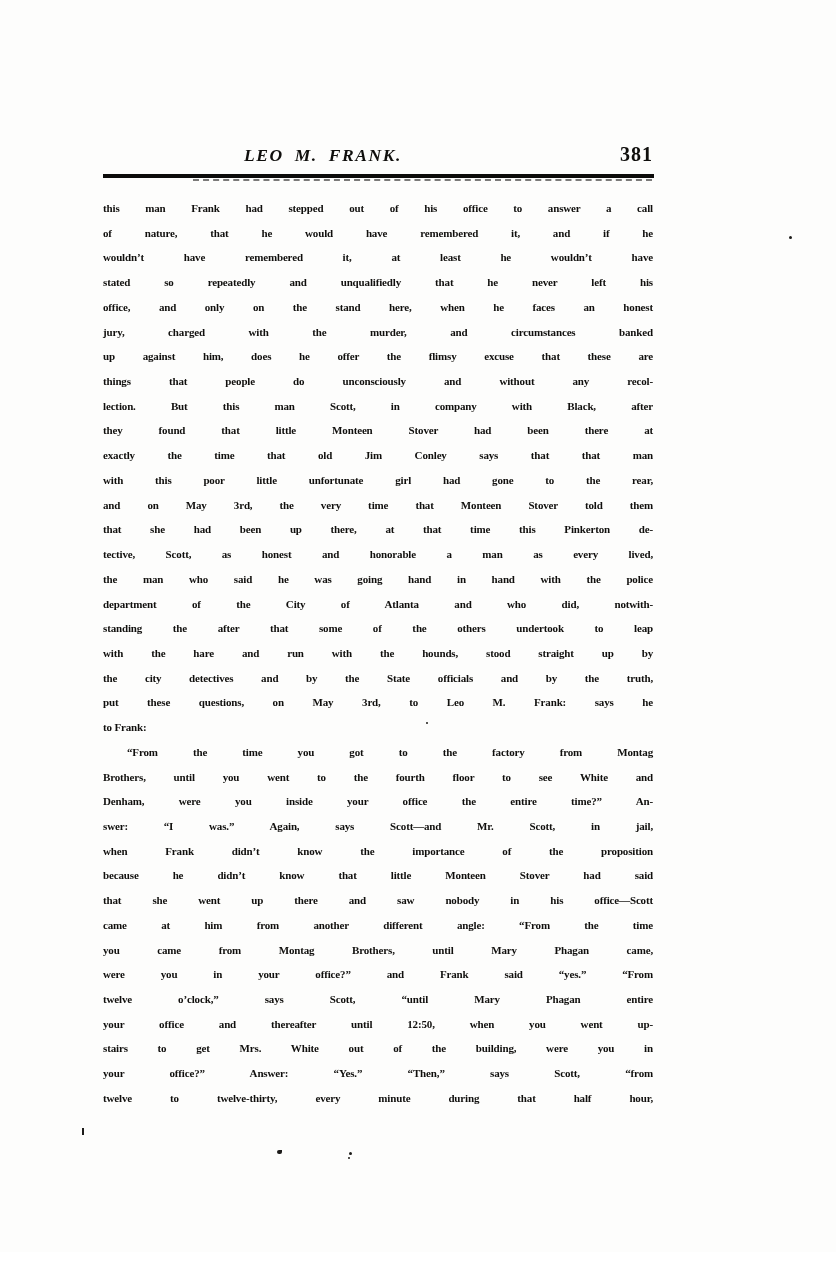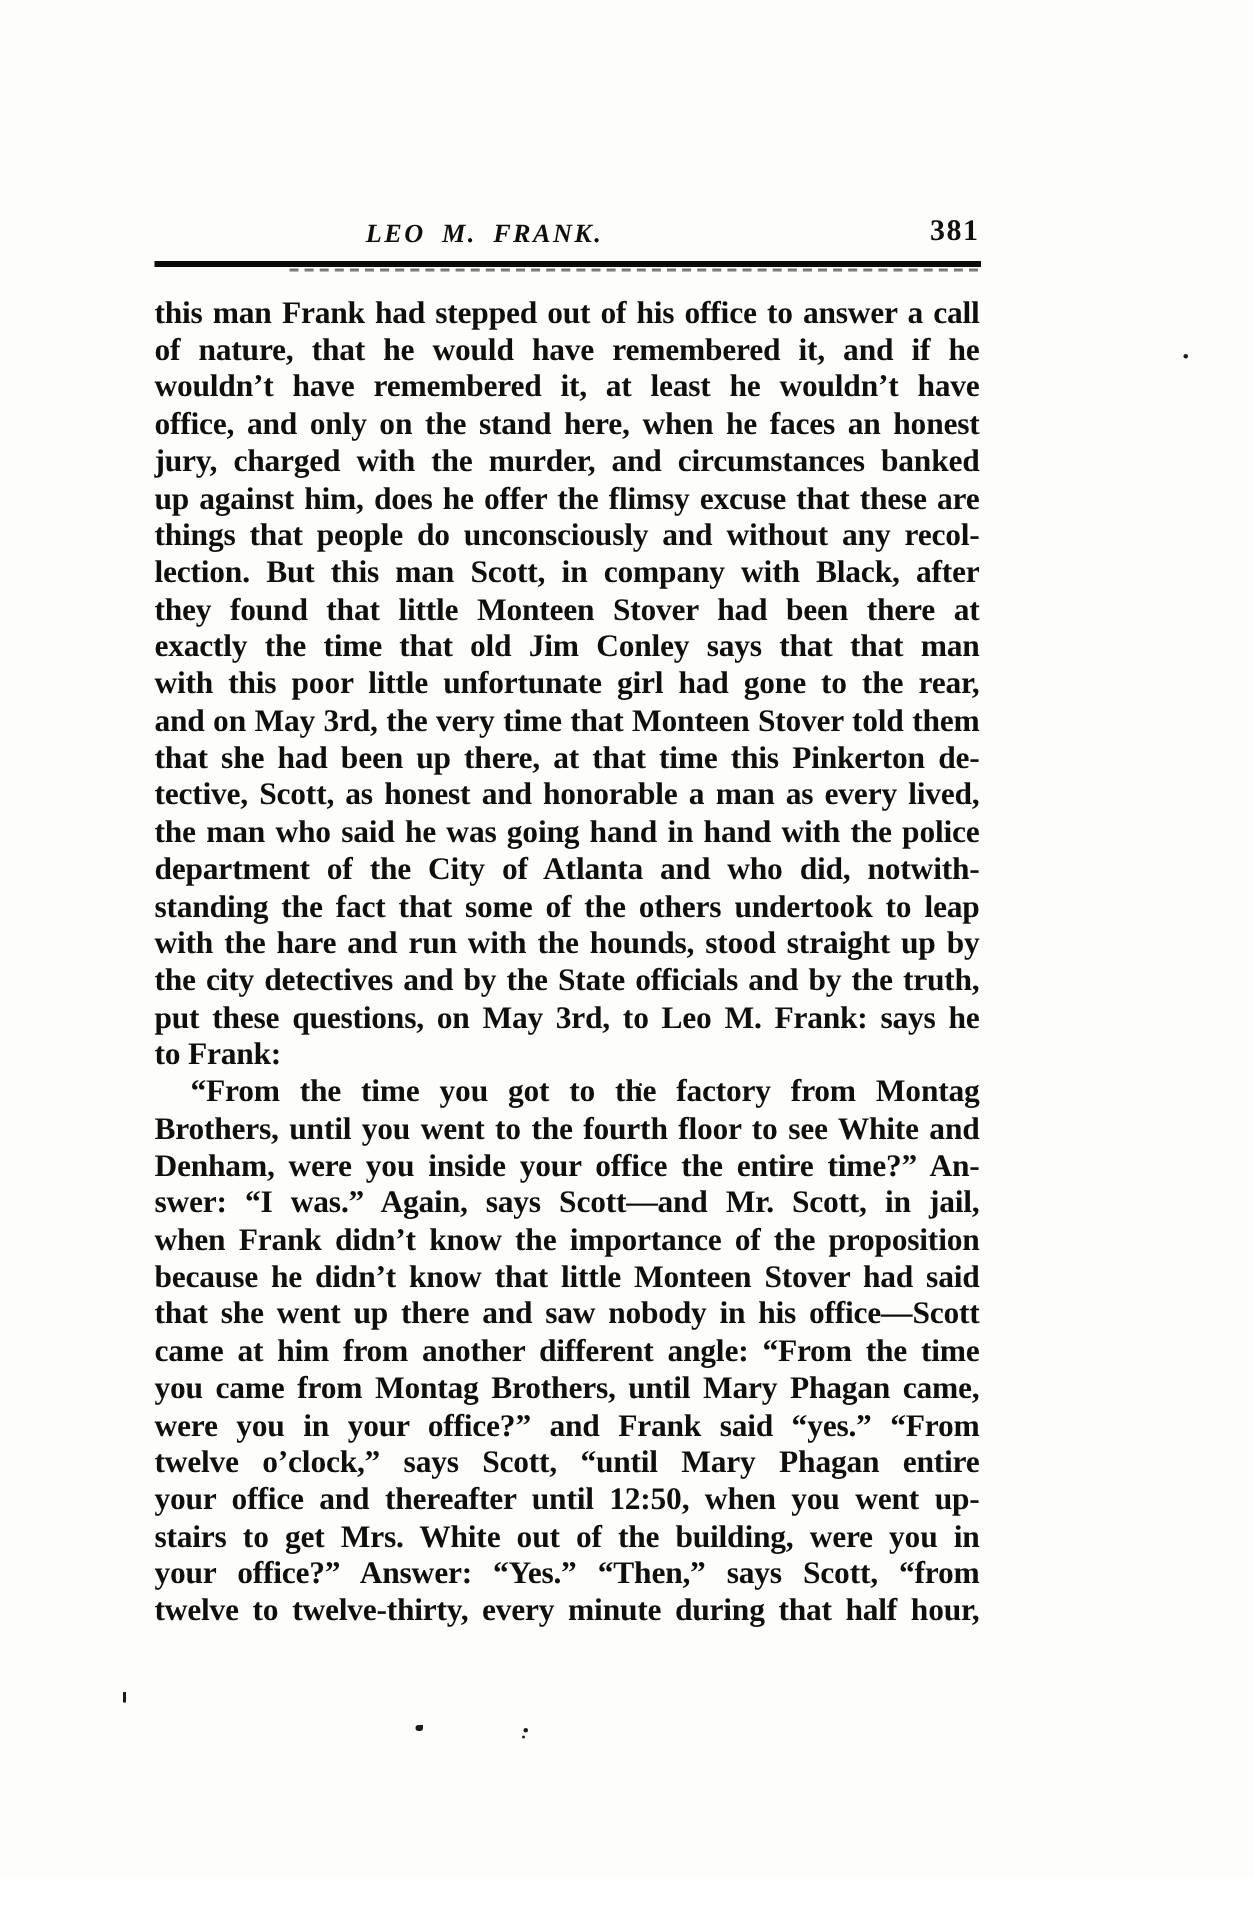--- a/index.html
+++ b/index.html
@@ -63,21 +63,21 @@
     left: 90px;
     right: 2px;
     border-top: 2px dashed rgba(16, 15, 13, 0.55);
   }
   
   .body-text {
     position: absolute;
     top: 196px;
     left: 103px;
     width: 550px;
-    font-size: 21px;
+    font-size: 11px;
     font-weight: bold;
     letter-spacing: -0.15px;
     line-height: 24.72px;
   }
   .paragraph { margin: 0; }
   .line {
     text-align: justify;
     text-align-last: justify;
     white-space: normal;
   }
@@ -100,34 +100,35 @@
     <div class="page-number">381</div>
   </div>
 
   <div class="header-rule"></div>
 
   <div class="body-text" id="body-text">
       <div class="paragraph">
         <div class="line">this man Frank had stepped out of his office to answer a call</div>
         <div class="line">of nature, that he would have remembered it, and if he</div>
         <div class="line">wouldn’t have remembered it, at least he wouldn’t have</div>
+        <div class="line">stated so repeatedly and unqualifiedly that he never left his</div>
         <div class="line">office, and only on the stand here, when he faces an honest</div>
         <div class="line">jury, charged with the murder, and circumstances banked</div>
         <div class="line">up against him, does he offer the flimsy excuse that these are</div>
         <div class="line">things that people do unconsciously and without any recol-</div>
         <div class="line">lection. But this man Scott, in company with Black, after</div>
         <div class="line">they found that little Monteen Stover had been there at</div>
         <div class="line">exactly the time that old Jim Conley says that that man</div>
         <div class="line">with this poor little unfortunate girl had gone to the rear,</div>
         <div class="line">and on May 3rd, the very time that Monteen Stover told them</div>
         <div class="line">that she had been up there, at that time this Pinkerton de-</div>
         <div class="line">tective, Scott, as honest and honorable a man as every lived,</div>
         <div class="line">the man who said he was going hand in hand with the police</div>
         <div class="line">department of the City of Atlanta and who did, notwith-</div>
-        <div class="line">standing the fact that some of the others undertook to leap</div>
+        <div class="line">standing the after that some of the others undertook to leap</div>
         <div class="line">with the hare and run with the hounds, stood straight up by</div>
         <div class="line">the city detectives and by the State officials and by the truth,</div>
         <div class="line">put these questions, on May 3rd, to Leo M. Frank: says he</div>
         <div class="line last">to Frank:</div>
       </div>
       <div class="paragraph">
         <div class="line indent">“From the time you got to the factory from Montag</div>
         <div class="line">Brothers, until you went to the fourth floor to see White and</div>
         <div class="line">Denham, were you inside your office the entire time?” An-</div>
         <div class="line">swer: “I was.” Again, says Scott—and Mr. Scott, in jail,</div>

